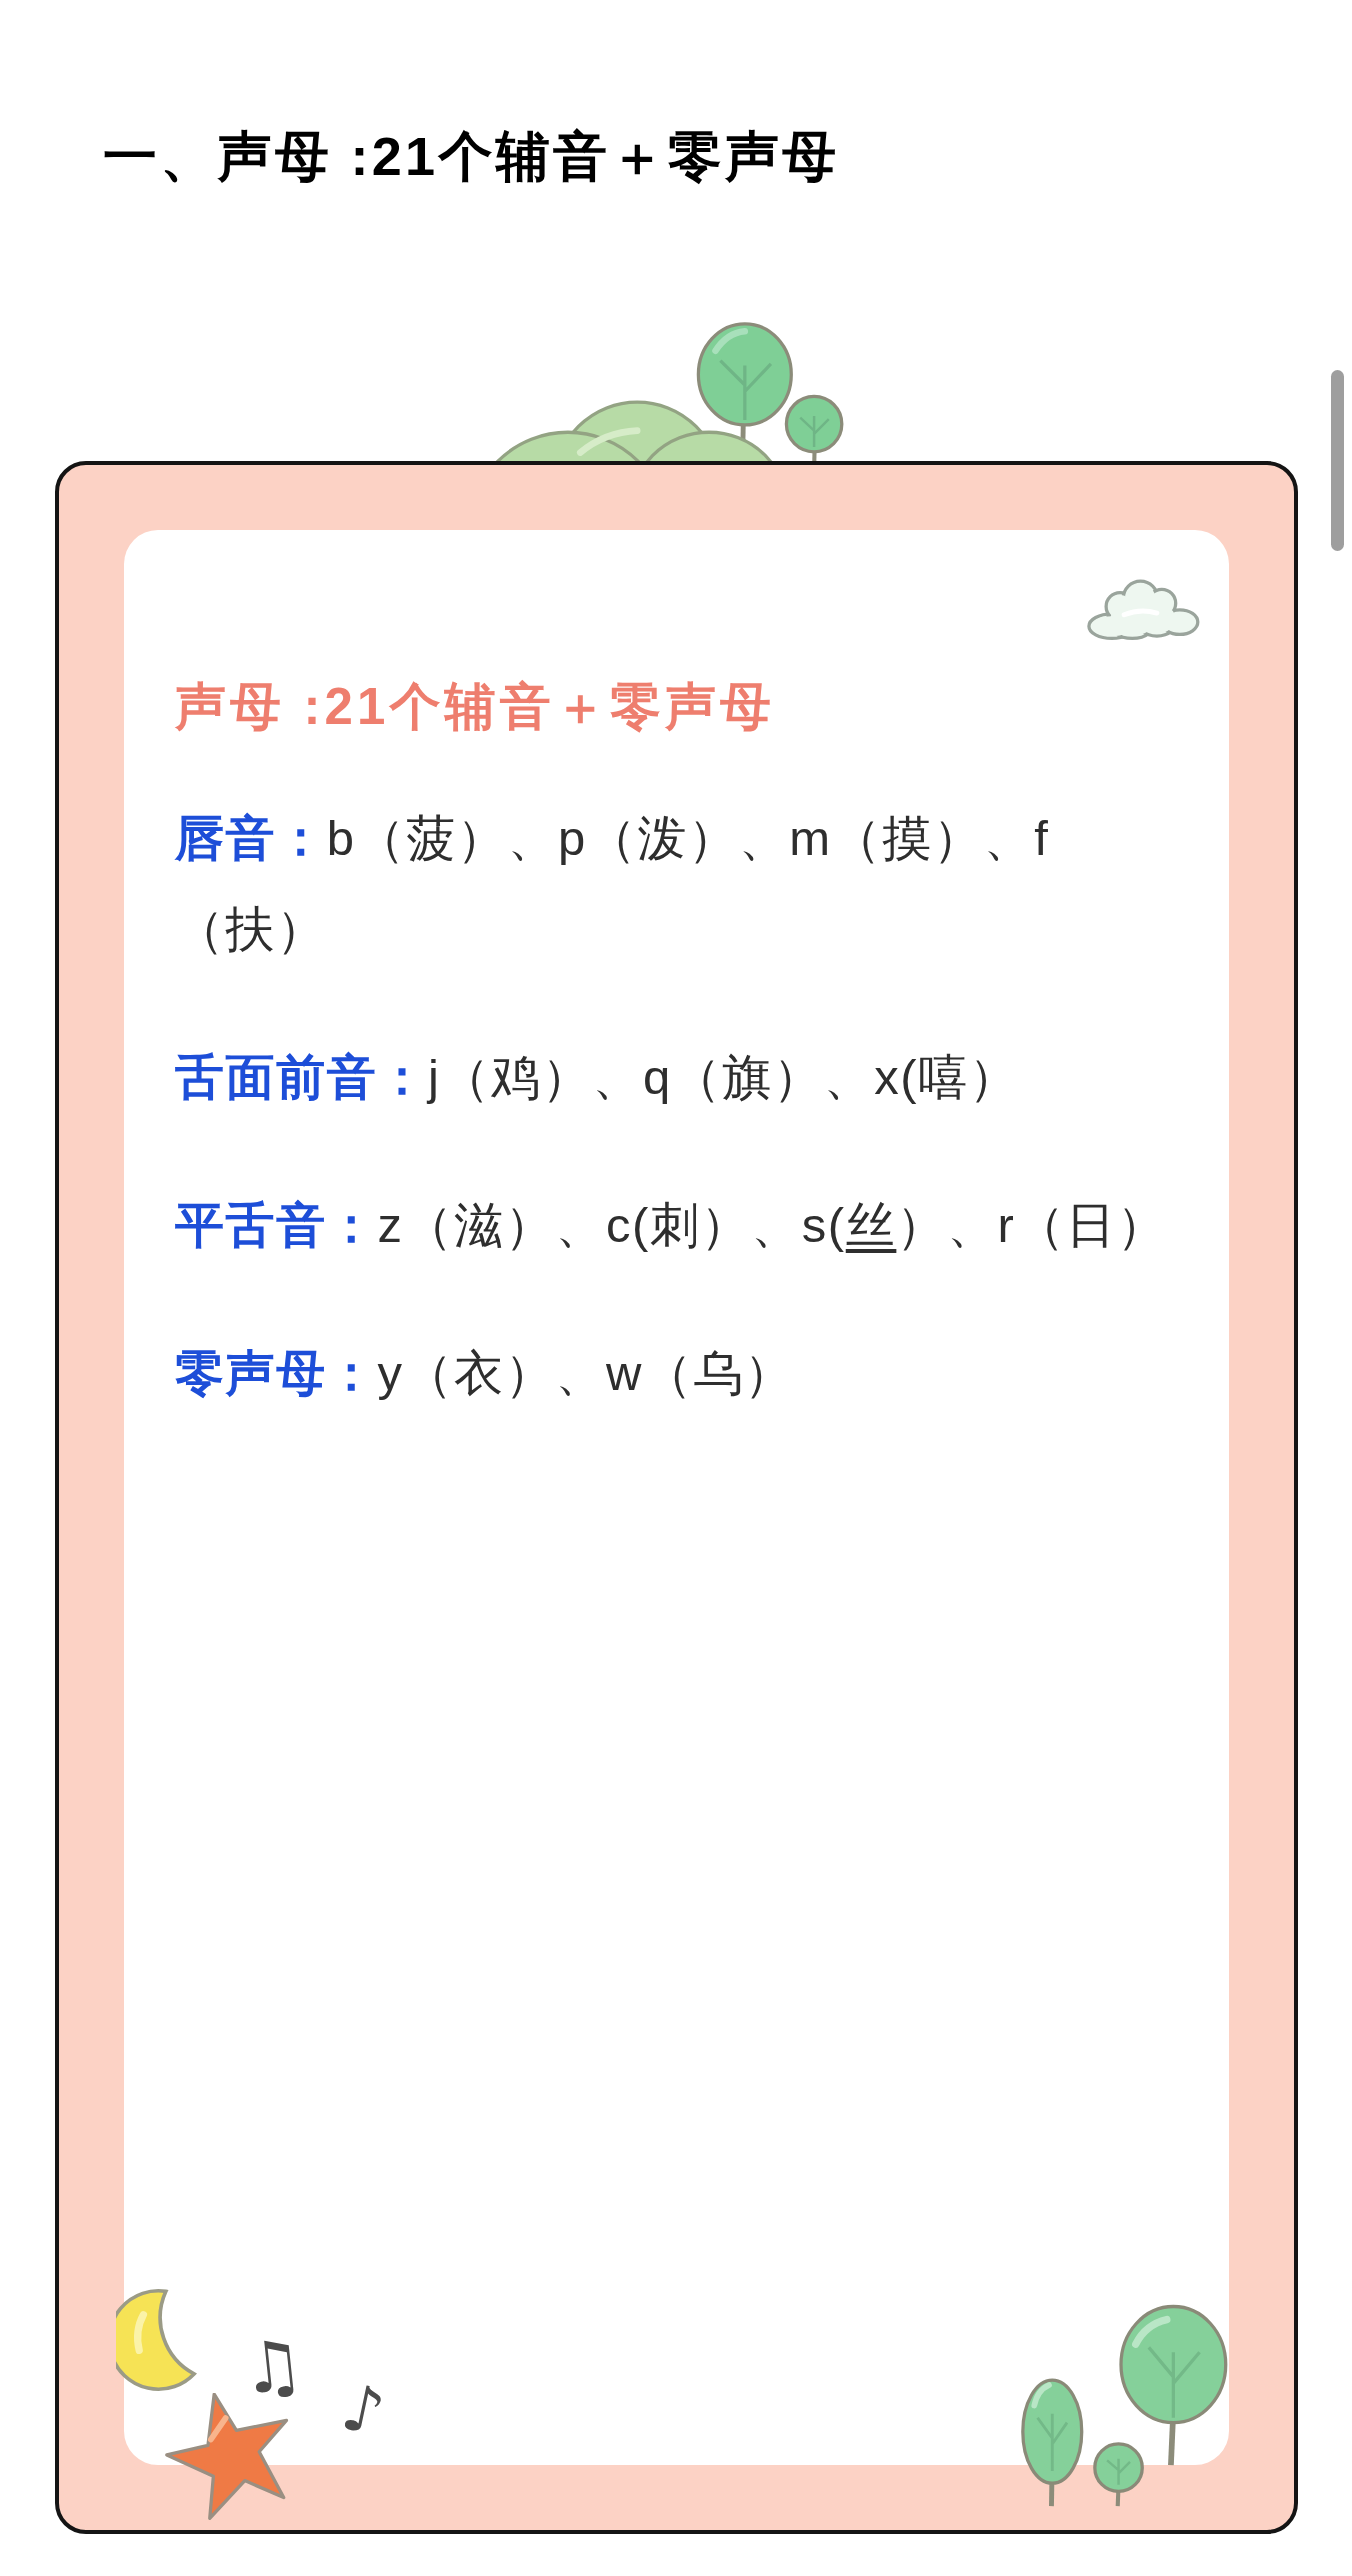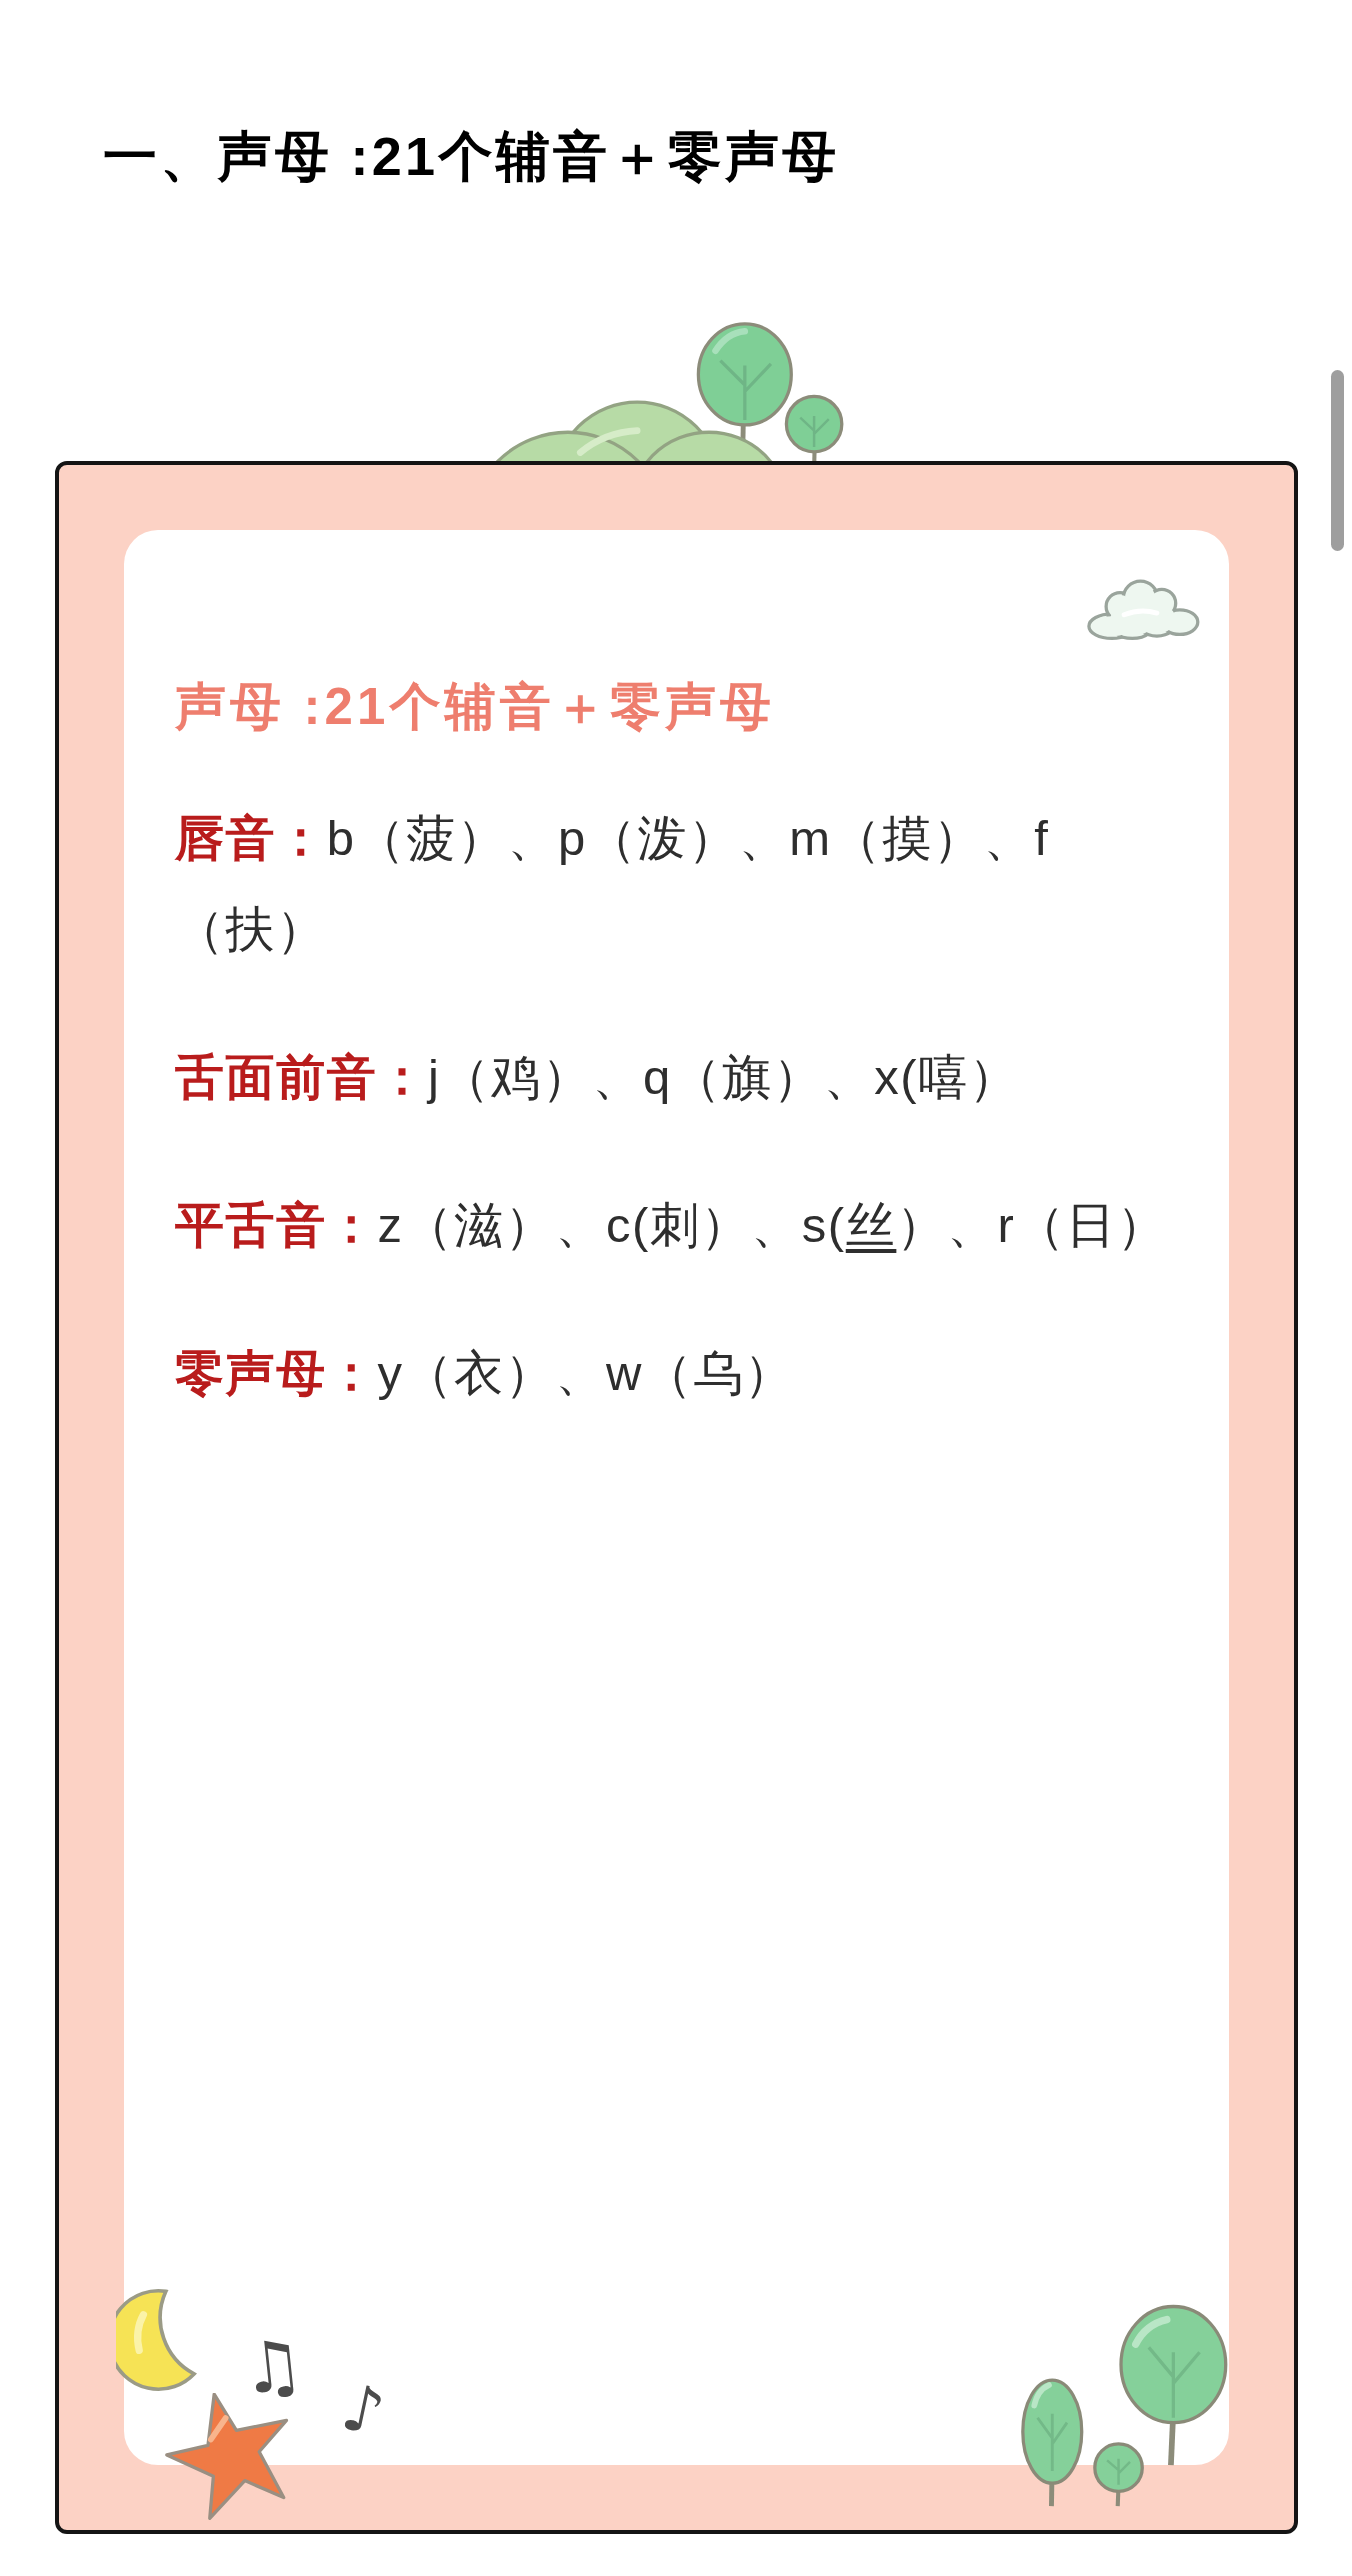--- a/index.html
+++ b/index.html
@@ -12,40 +12,40 @@
   .page-heading{
     position:absolute;left:103px;top:121px;
     font-size:54px;font-weight:bold;color:#000000;letter-spacing:3.3px;
     white-space:nowrap;
   }
   
   .top-decor{position:absolute;left:490px;top:310px;width:376px;height:163px;z-index:0;}
   
   .card{
     position:absolute;left:55px;top:461px;width:1243px;height:2073px;
-    box-sizing:border-box;border:4.1px solid #141414;border-radius:12px;
+    box-sizing:border-box;border:4.1px solid #141414;border-radius:31px;
     background:#fcd2c5;z-index:1;
   }
   .card-inner{
     position:absolute;left:65px;top:65px;right:65px;bottom:65px;
     background:#ffffff;border-radius:34px;
   }
   .card-content{
     position:absolute;left:0;top:0;right:0;
     padding:131px 41px 0 51px;box-sizing:border-box;
   }
   .card-title{
     font-size:51px;font-weight:bold;color:#ee7e6e;letter-spacing:4.1px;
     margin:0 0 41px 0;line-height:91px;white-space:nowrap;
   }
   .group{
     font-size:49px;color:#2e2e2e;letter-spacing:1.6px;
     line-height:91px;margin:0 0 57px 0;
   }
-  .group b{font-weight:bold;color:#b91c1c;}
+  .group b{font-weight:bold;color:#1d4ed8;}
   .group u{text-decoration:underline;text-underline-offset:6.5px;}
   
   .cloud{position:absolute;right:23px;top:42px;width:131px;height:74px;z-index:2;}
   
   .moon{position:absolute;left:116px;top:2287px;width:82px;height:106px;z-index:2;}
   .star{position:absolute;left:163px;top:2393px;width:139px;height:131px;z-index:2;}
   .note-pair{
     position:absolute;left:241px;top:2326px;z-index:2;
     font-size:70px;color:#4c4c4c;transform:rotate(-6deg);
     font-family:"DejaVu Sans",sans-serif;

